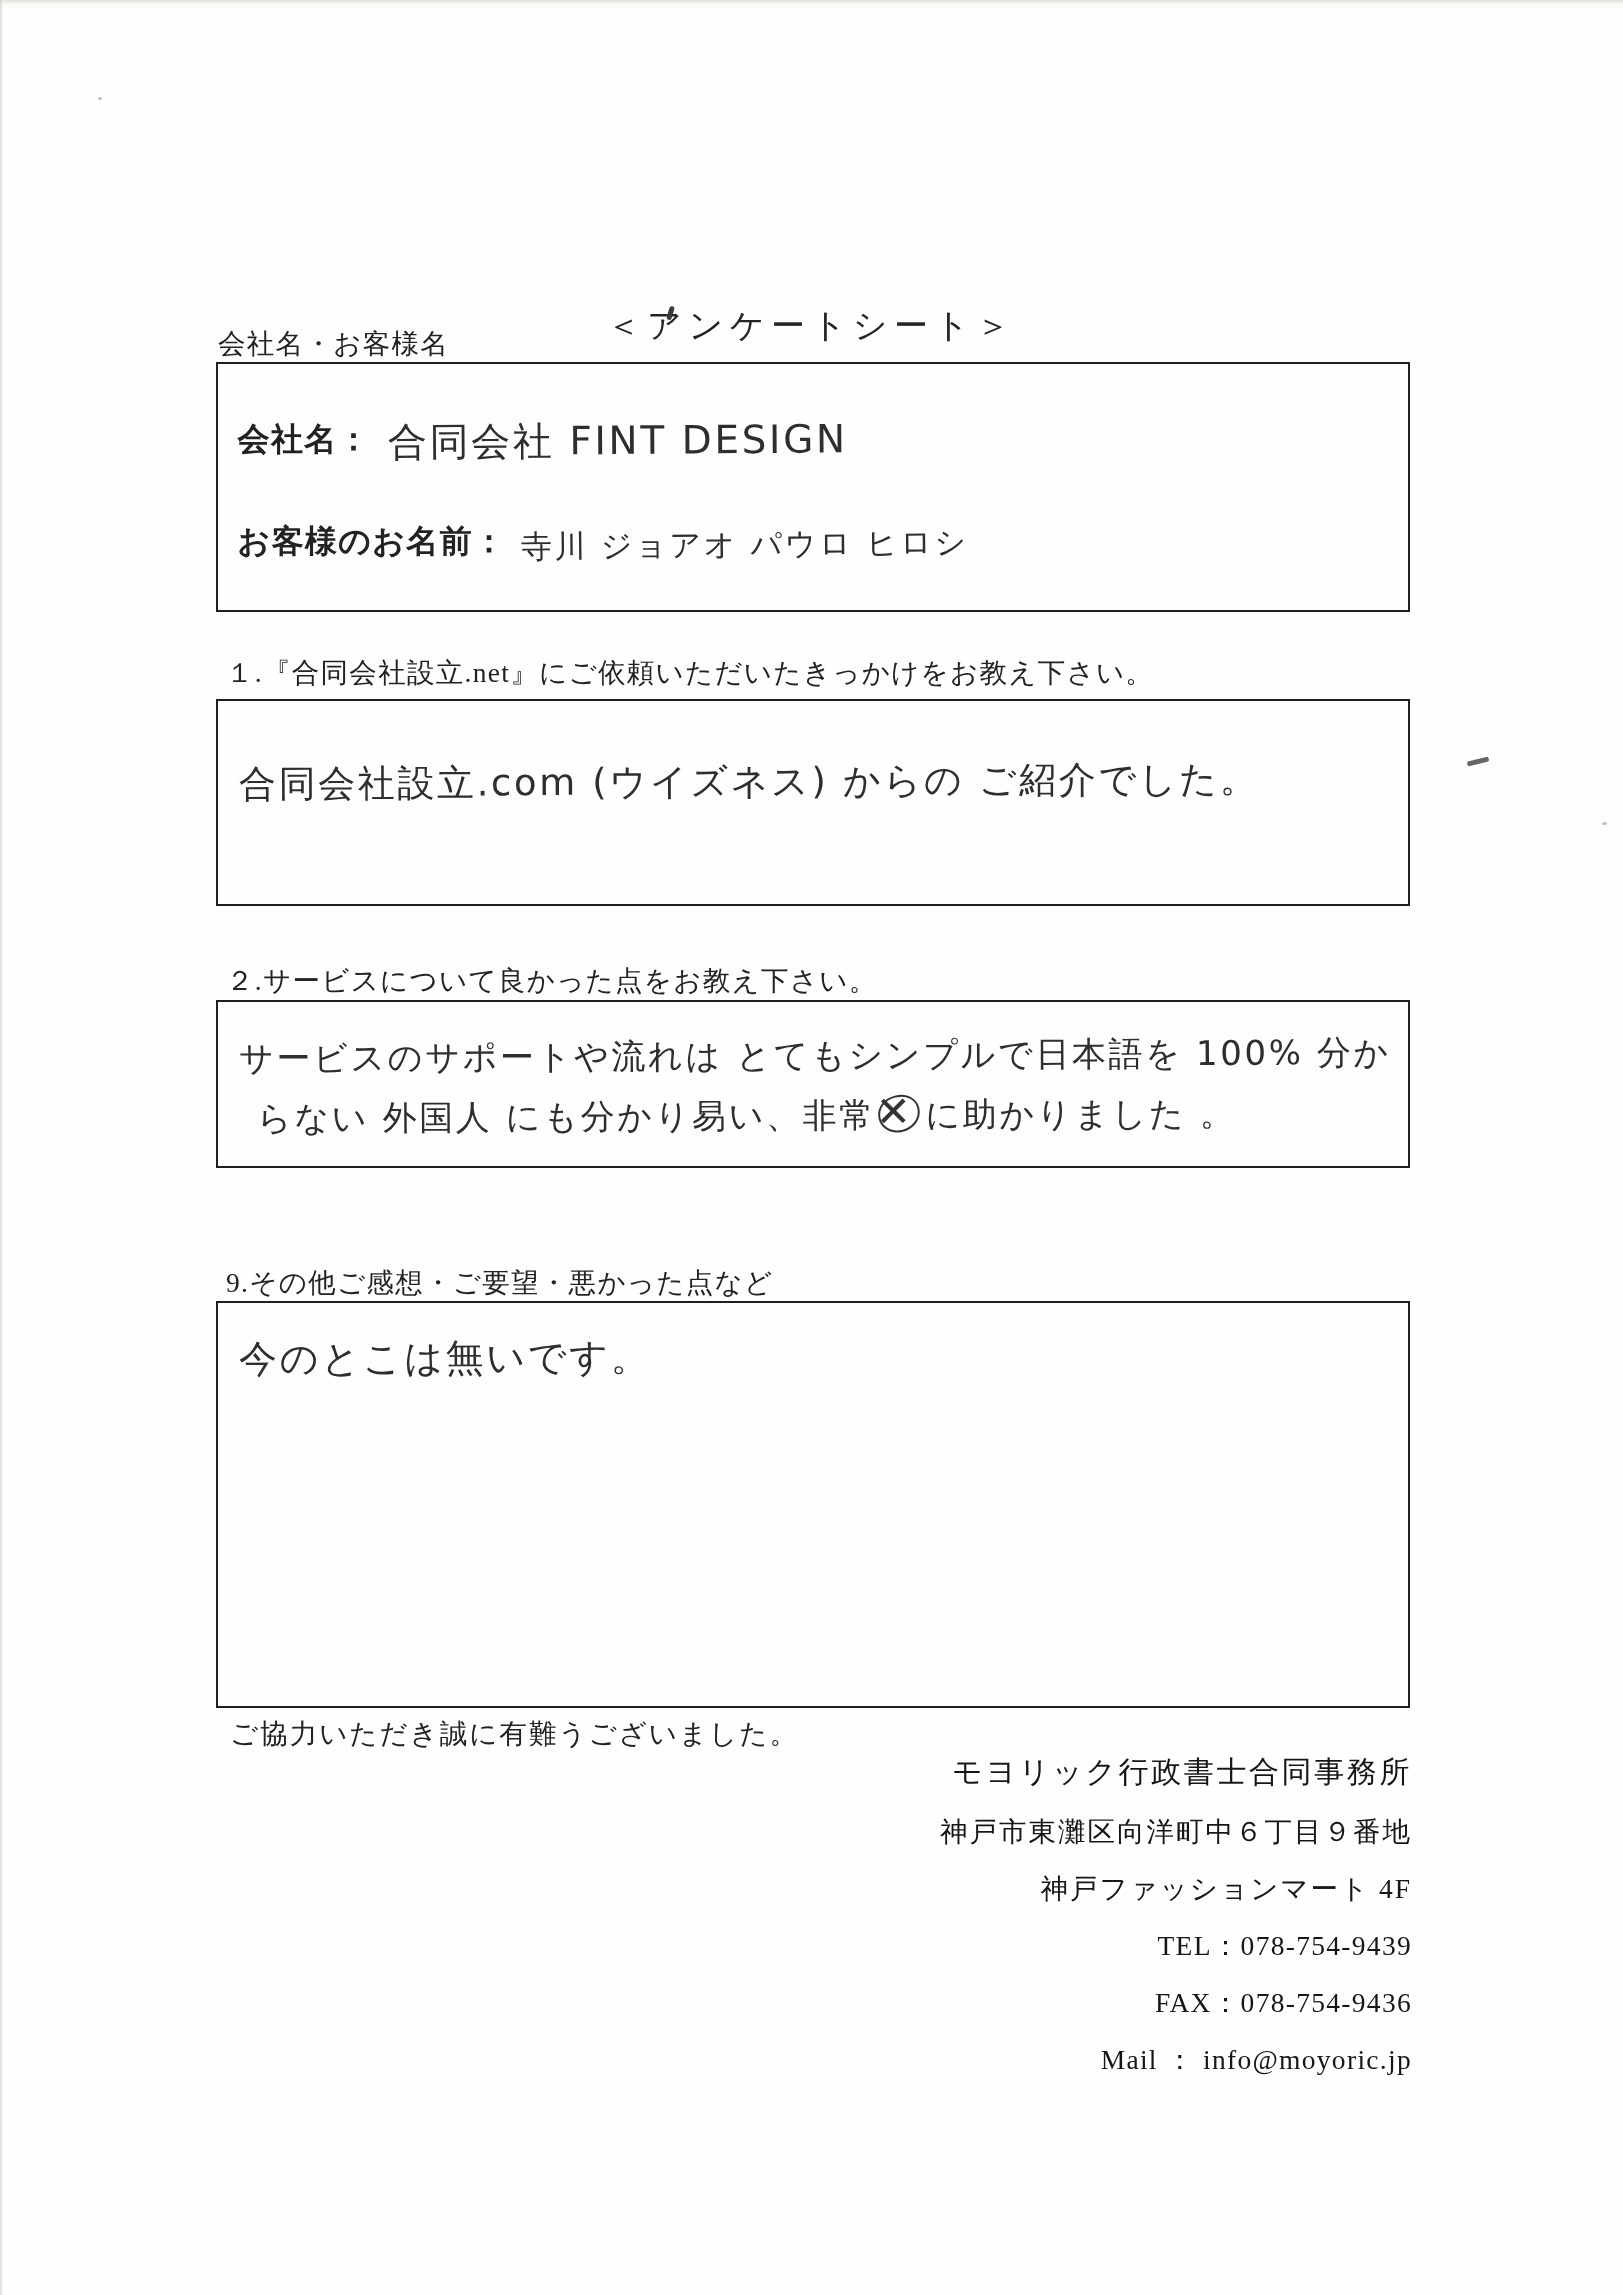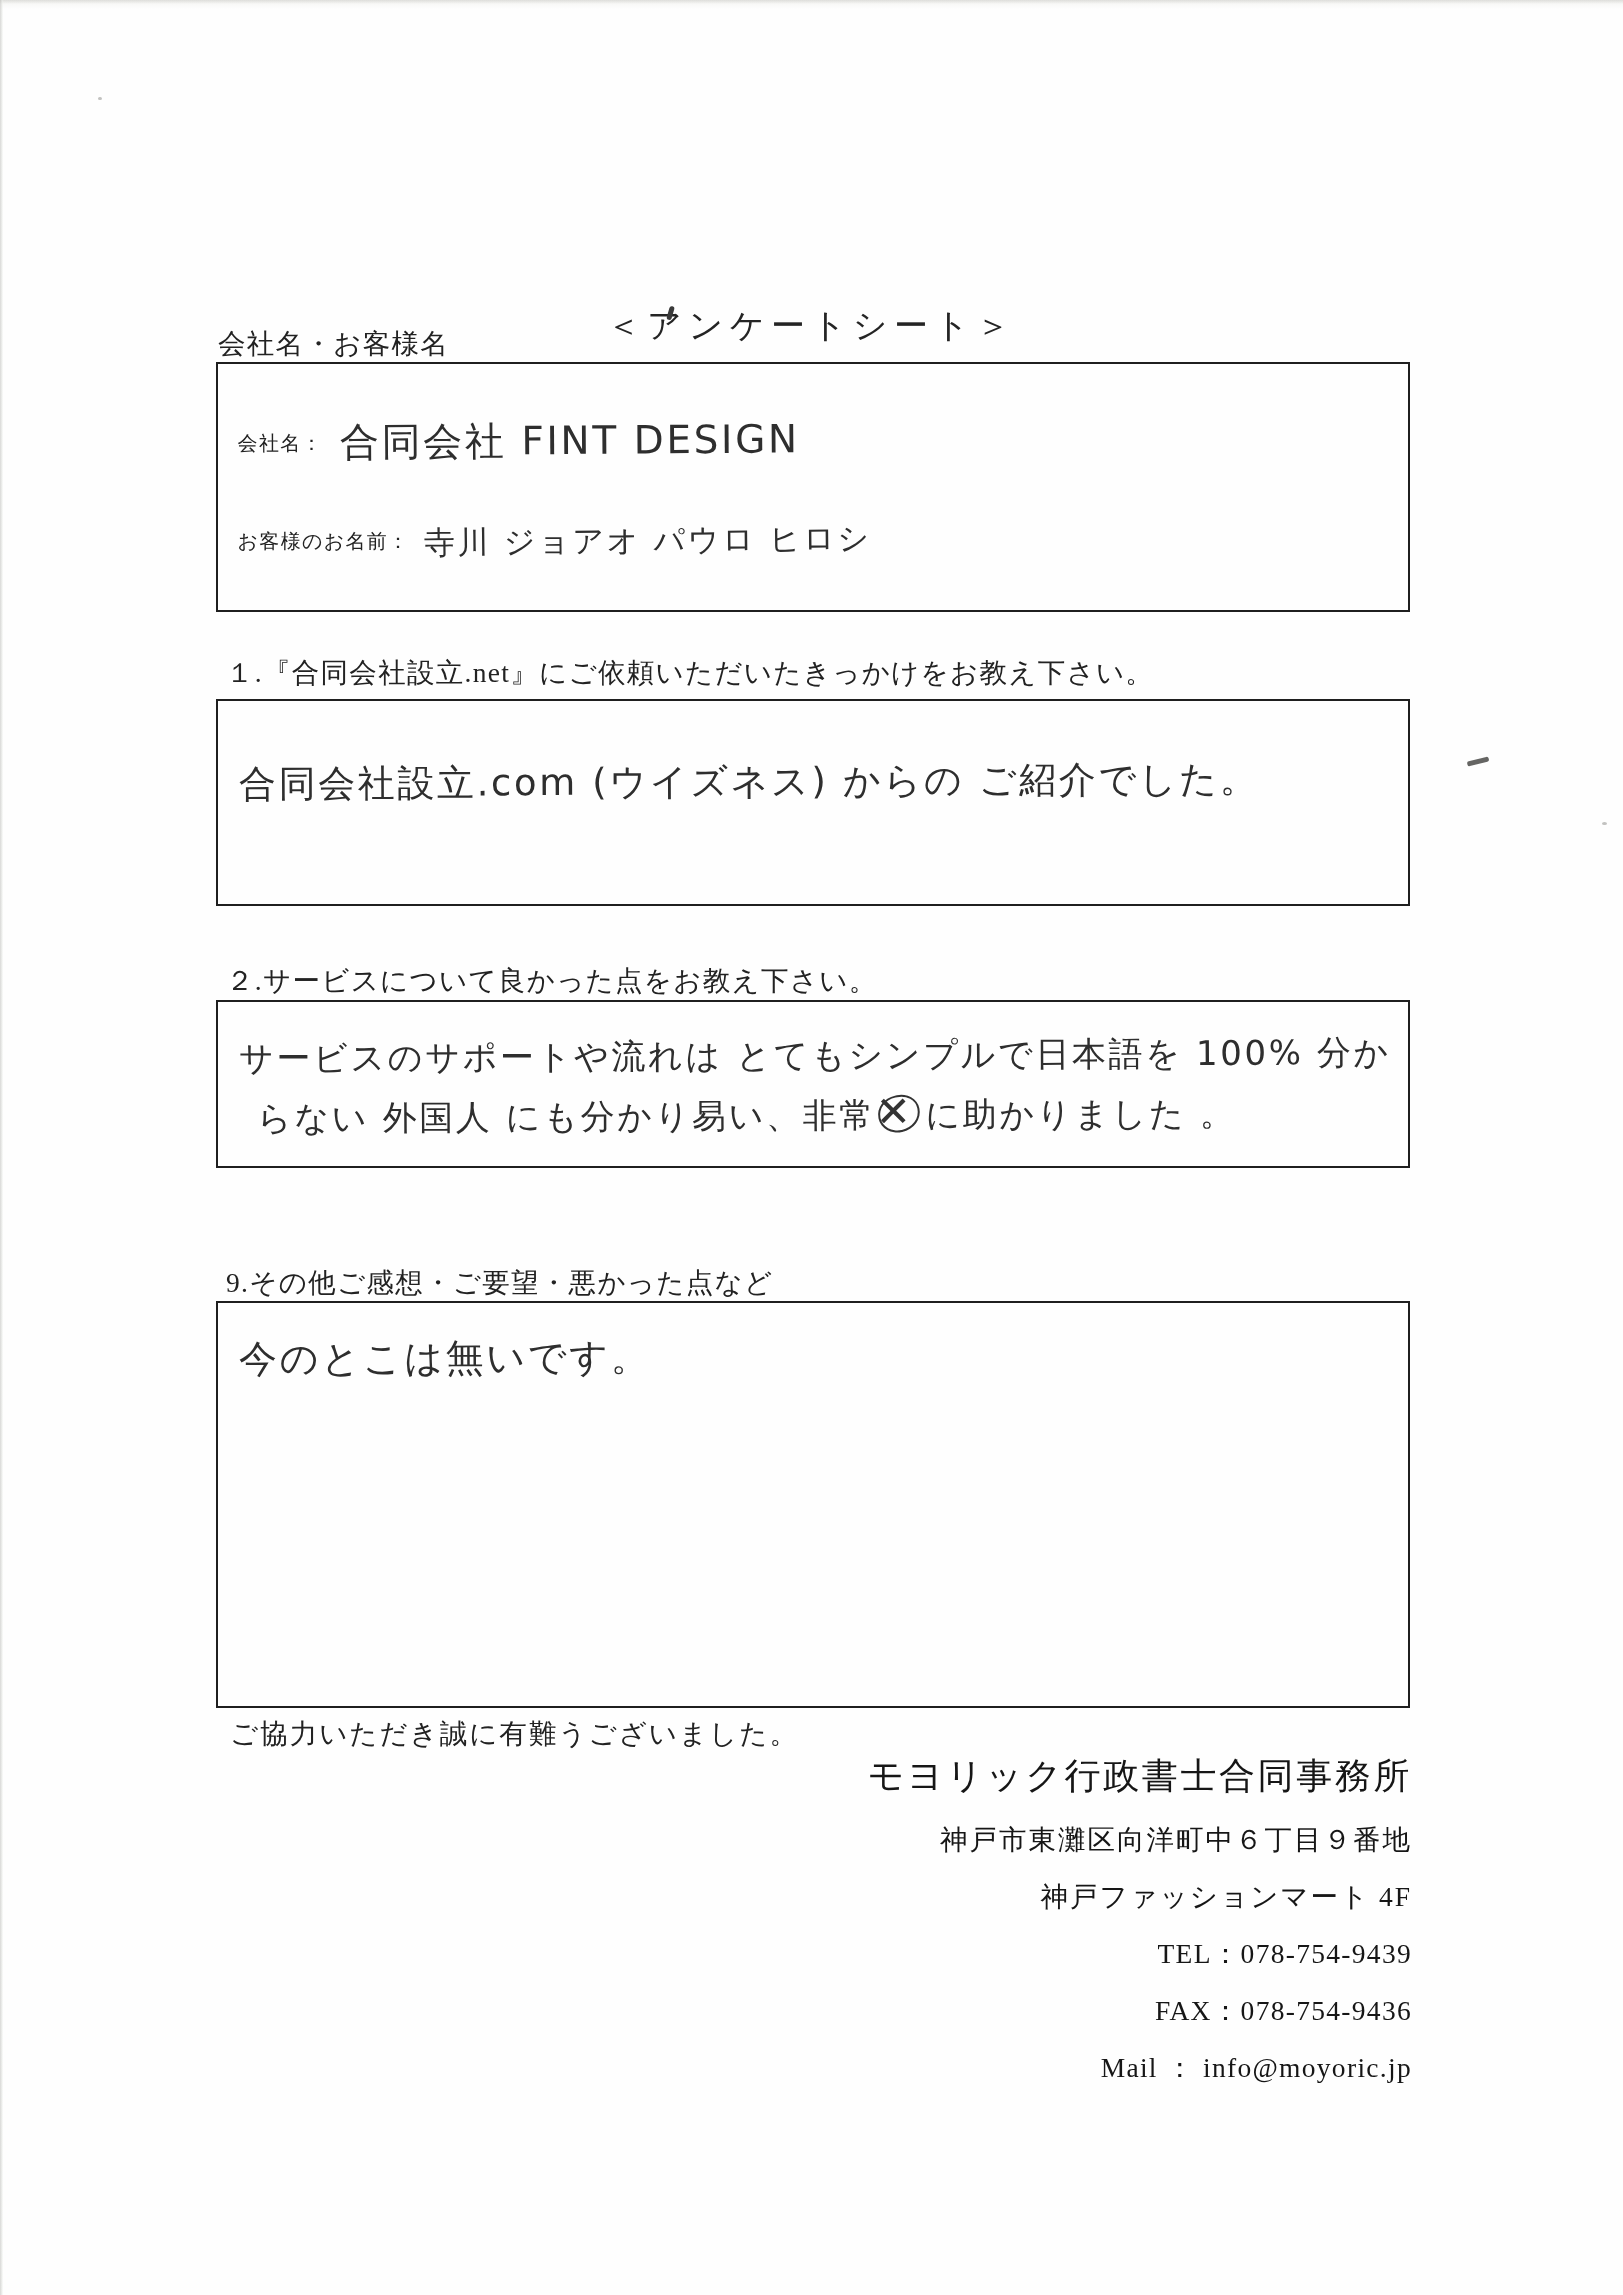--- a/index.html
+++ b/index.html
@@ -42,21 +42,21 @@
   }
 
   .label {
     position:absolute; font-size:27.5px; color:#222; letter-spacing:1.3px; white-space:nowrap;
   }
   .box {
     position:absolute; left:216px; width:1194px;
     border:2px solid #1f1f1f; background:transparent;
   }
   .box-row { position:absolute; left:19.6px; white-space:nowrap; }
-  .printed { font-size:20px; color:#222; letter-spacing:1.3px; }
+  .printed { font-size:32px; color:#222; letter-spacing:1.3px;font-weight:bold; }
 
   .hand {
     font-family:"DejaVu Sans",sans-serif;
     color:#2e2e2e; letter-spacing:2.6px; white-space:nowrap;
   }
   .hand-company { font-size:39px; transform:rotate(-0.4deg); display:inline-block; margin-left:17px; vertical-align:-3.9px;}
   .hand-customer { font-size:31px; transform:rotate(-0.6deg); display:inline-block; margin-left:14.4px; vertical-align:-2.6px;}
   .hand-line { position:absolute; left:21px; font-size:37px; transform:rotate(-0.3deg); }
   .hand-line2 { font-size:34px; }
 
@@ -72,21 +72,21 @@
   .scribble-x { position:absolute; left:-1.3px; top:-3.9px; font-size:42px; color:#333;
     font-family:"DejaVu Sans",sans-serif; }
 
   .closing {
     position:absolute; left:230px; top:1716px; font-size:27.5px; letter-spacing:2px; color:#222;
   }
   .footer {
     position:absolute; right:211px; top:1752px; text-align:right; color:#161616;
   }
   .footer .f-line { margin-bottom:21px; white-space:nowrap; }
-  .f-office { font-size:36px; letter-spacing:2.6px; font-weight:500; }
+  .f-office { font-size:30px; letter-spacing:2.6px; font-weight:500; }
   .f-addr { font-size:27.5px; letter-spacing:2px; }
   .f-contact { font-size:27.5px; letter-spacing:1.3px; }
 </style>
 </head>
 <body>
 
 <div class="page">
   <div class="scan-edge-top"></div>
   <div class="scan-edge-left"></div>
   <div class="speck" style="left:98px;top:97px;width:3.9px;height:3.3px;"></div>

